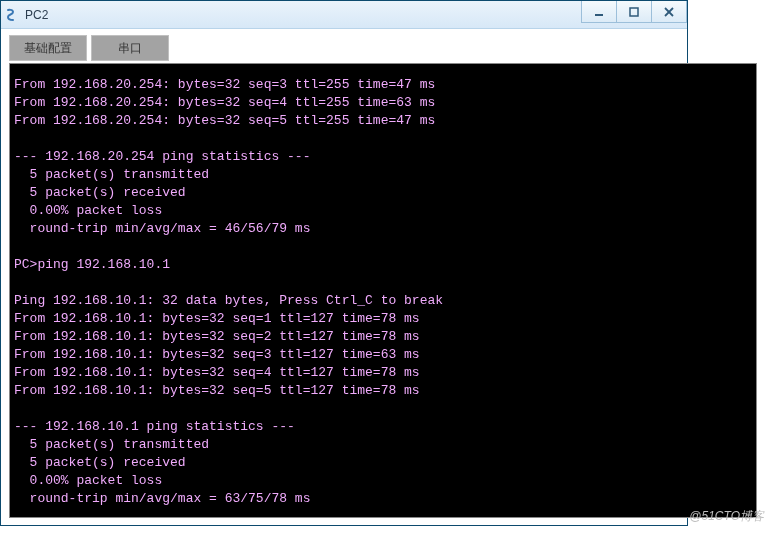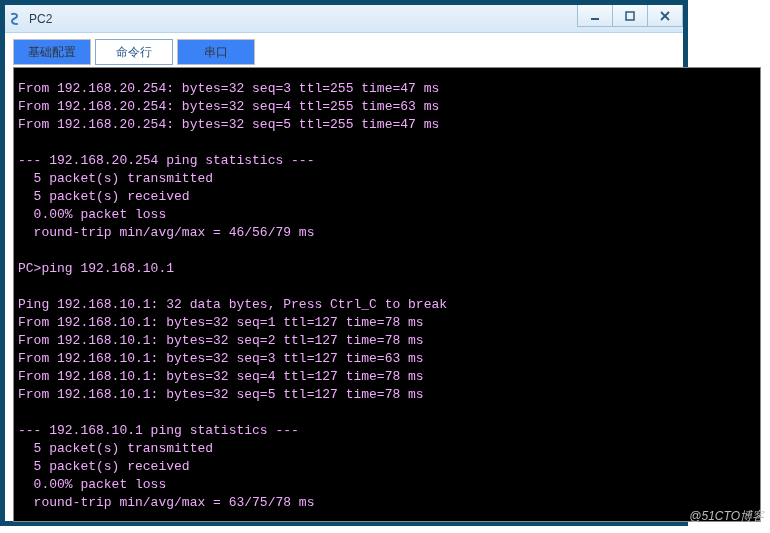--- a/index.html
+++ b/index.html
@@ -7,21 +7,21 @@
     font-family: "Microsoft YaHei", "SimSun", Arial, sans-serif;
     background: #fff;
     width: 770px;
     height: 533px;
     position: relative;
     overflow: hidden;
   }
   .window {
     width: 688px;
     height: 526px;
-    border: 5px solid #0c4a6e;
+    border: 1px solid #0c4a6e;
     background: #fff;
     position: relative;
   }
   .titlebar {
     height: 28px;
     background: linear-gradient(to bottom, #eaf3fb, #d7e8f7);
     border-bottom: 1px solid #b8d4ea;
     display: flex;
     align-items: center;
     padding: 0 0 0 4px;
@@ -58,21 +58,21 @@
     display: flex;
     padding: 6px 8px 0 8px;
     gap: 0;
     background: #fff;
   }
   .tab {
     min-width: 78px;
     height: 26px;
     padding: 0 12px;
     border: 1px solid #c0c0c0;
-    background: #3b82f6;
+    background: #a3a3a3;
     font-size: 12px;
     color: #333;
     display: flex;
     align-items: center;
     justify-content: center;
     margin-right: 4px;
     cursor: pointer;
   }
   .tab.active {
     background: #fff;
@@ -131,21 +131,20 @@
         <svg width="10" height="10">
             <line x1="1" y1="1" x2="9" y2="9" stroke="#2f5a7a" stroke-width="1.8"></line>
             <line x1="9" y1="1" x2="1" y2="9" stroke="#2f5a7a" stroke-width="1.8"></line>
           </svg>
       </div>
     </div>
   </div>
 
   <div class="tabbar">
     <div class="tab">基础配置</div>
-    <div class="tab active">命令行</div>
     <div class="tab">串口</div>
   </div>
 
   <div class="terminal-wrap">
     <div class="terminal" id="terminal">From 192.168.20.254: bytes=32 seq=3 ttl=255 time=47 ms
 From 192.168.20.254: bytes=32 seq=4 ttl=255 time=63 ms
 From 192.168.20.254: bytes=32 seq=5 ttl=255 time=47 ms
 
 --- 192.168.20.254 ping statistics ---
   5 packet(s) transmitted

